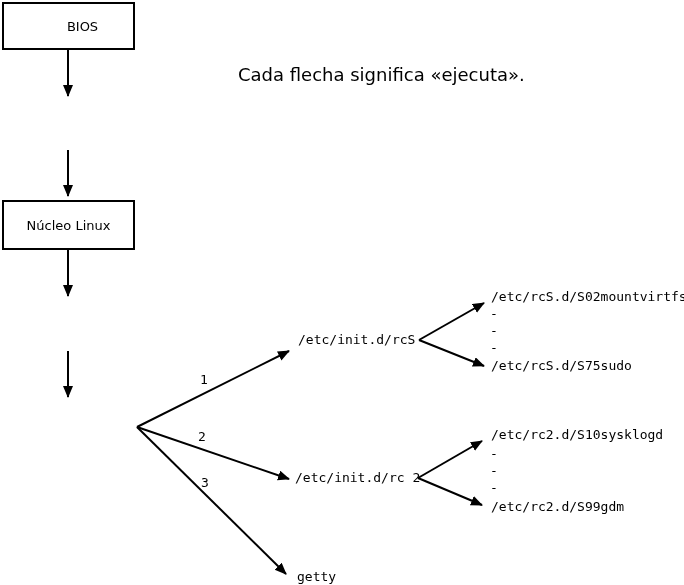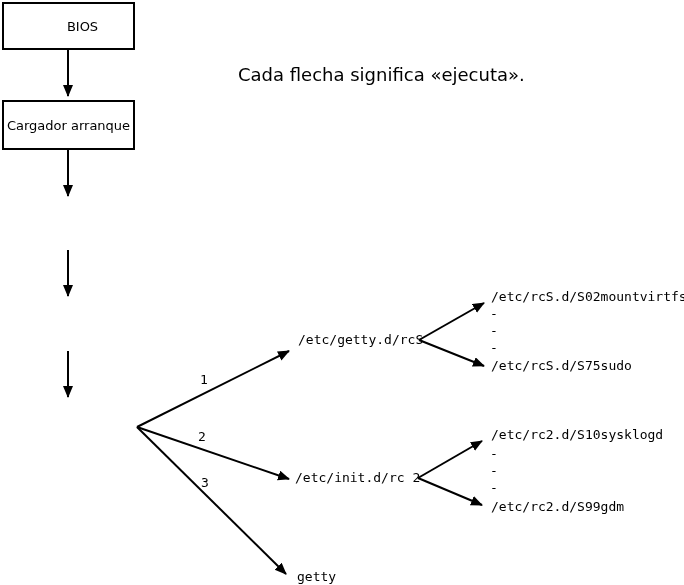--- a/index.html
+++ b/index.html
@@ -102,31 +102,31 @@
     <line x1="137" y1="427" x2="286" y2="574" stroke="#000000" stroke-width="2" marker-end="url(#arrow)"></line>
     <line x1="419" y1="340" x2="484" y2="303" stroke="#000000" stroke-width="2" marker-end="url(#arrow)"></line>
     <line x1="419" y1="340" x2="484" y2="366" stroke="#000000" stroke-width="2" marker-end="url(#arrow)"></line>
     <line x1="418" y1="478" x2="482" y2="441" stroke="#000000" stroke-width="2" marker-end="url(#arrow)"></line>
     <line x1="418" y1="478" x2="482" y2="505" stroke="#000000" stroke-width="2" marker-end="url(#arrow)"></line>
   </svg>
 
   <div class="box box-bios">
     <span>BIOS</span>
   </div>
-  <div class="box box-loader">
-    <span>Cargador arranque</span>
+  <div class="box box-kernel">
+    <span>Núcleo Linux</span>
   </div>
 
   <div class="caption">Cada flecha significa «ejecuta».</div>
 
   <div class="mono lbl-1">1</div>
   <div class="mono lbl-2">2</div>
   <div class="mono lbl-3">3</div>
 
-  <div class="mono node-rcs">/etc/getty.d/rcS</div>
+  <div class="mono node-rcs">/etc/init.d/rcS</div>
   <div class="mono node-rc2">/etc/init.d/rc 2</div>
   <div class="mono node-getty">getty</div>
 
   <div class="mono node-s02">/etc/rcS.d/S02mountvirtfs</div>
   <div class="dots dots-rcs">
     <span>-</span>
     <span>-</span>
     <span>-</span>
   </div>
   <div class="mono node-s75">/etc/rcS.d/S75sudo</div>

